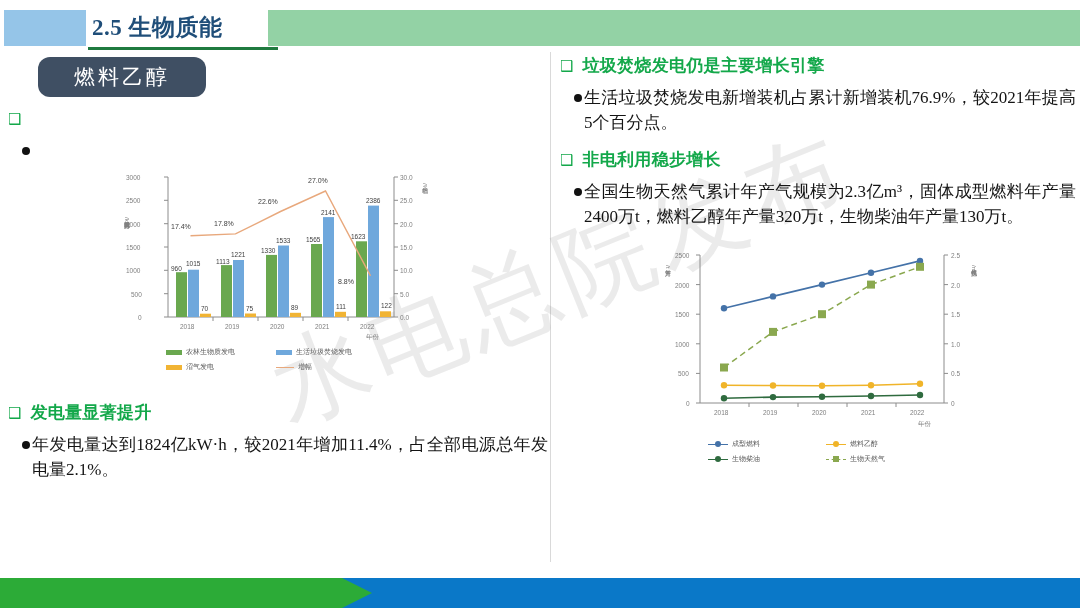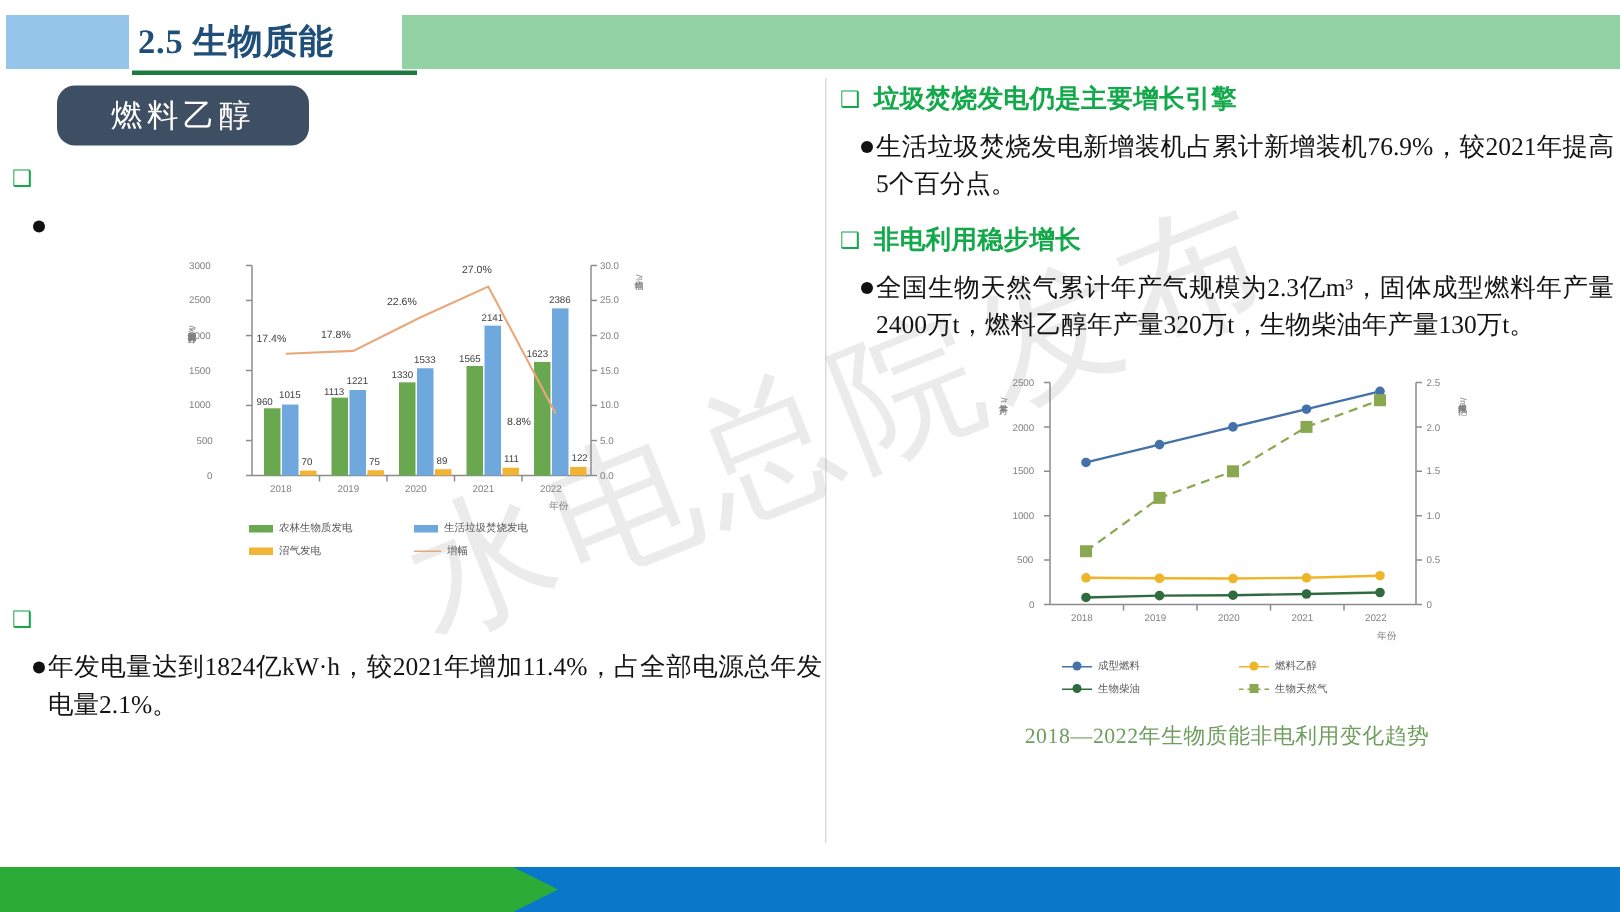--- a/index.html
+++ b/index.html
@@ -294,20 +294,21 @@
     </div>
     <div class="lg-item" style="left:150px; top:197px;">
       <span class="lg-line"></span>
       <span>增幅</span>
     </div>
   </div>
 
 
   <div class="h-green" style="margin-top:22px;">
     <span class="sq">❑</span>
+    <span class="txt">发电量显著提升</span>
   </div>
   <div class="bullet">
     <span class="dot"></span>
     <span class="txt">年发电量达到1824亿kW·h，较2021年增加11.4%，占全部电源总年发电量2.1%。</span>
   </div>
 </div>
 
 <div class="col-right">
 
   <div class="h-green">
@@ -447,19 +448,18 @@
     </div>
     <div class="lg-item" style="left:170px; top:211px;">
       <span class="lg-mk">
         <span class="ln" style="border-top:1.4px dashed #8aa84f;"></span>
         <span class="pt" style="background:#8aa84f;"></span>
       </span>
       <span>生物天然气</span>
     </div>
   </div>
 
-  <div class="caption" style="width:516px;margin:8px 0 0 0;">2018—2022年生物质能非电利用变化趋势</div>
 </div>
 
 <div class="footer">
   <div class="blue"></div>
   <div class="green"></div>
 </div>
 
 </body></html>

